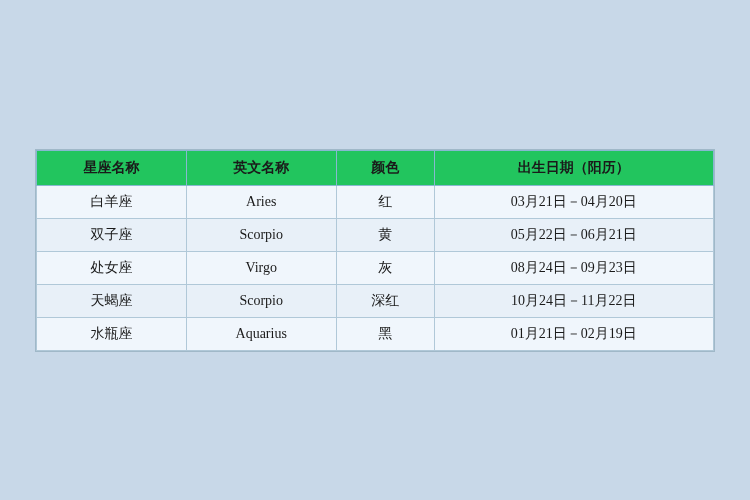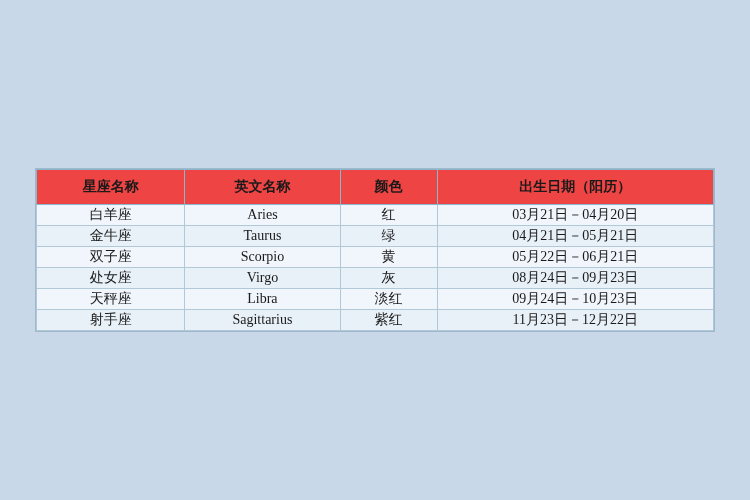--- a/index.html
+++ b/index.html
@@ -17,30 +17,30 @@
     .table-wrapper {
       background-color: #e8f0f8;
       border: 1px solid #a0b8c8;
       width: 680px;
     }
     table {
       width: 100%;
       border-collapse: collapse;
     }
     thead tr th {
-      background-color: #ef4444;
+      background-color: #22c55e;
       border: 1px solid #88b8d0;
       padding: 8px 12px;
       text-align: center;
       font-weight: bold;
       color: #1a1a1a;
     }
     tbody tr td {
       border: 1px solid #b0c8d8;
-      padding: 1px 12px;
+      padding: 7px 12px;
       text-align: center;
       color: #1a1a1a;
       background-color: #f0f6fc;
     }
     tbody tr:nth-child(even) td {
       background-color: #e8f0f8;
     }
   </style>
 </head>
 <body>
@@ -56,44 +56,38 @@
       </tr>
     </thead>
     <tbody id="table-body">
     <tr>
           <td>白羊座</td>
           <td>Aries</td>
           <td>红</td>
           <td>03月21日－04月20日</td>
         </tr>
         <tr>
-          <td>金牛座</td>
-          <td>Taurus</td>
-          <td>绿</td>
-          <td>04月21日－05月21日</td>
-        </tr>
-        <tr>
           <td>双子座</td>
           <td>Scorpio</td>
           <td>黄</td>
           <td>05月22日－06月21日</td>
         </tr>
         <tr>
           <td>处女座</td>
           <td>Virgo</td>
           <td>灰</td>
           <td>08月24日－09月23日</td>
         </tr>
         <tr>
-          <td>天秤座</td>
-          <td>Libra</td>
-          <td>淡红</td>
-          <td>09月24日－10月23日</td>
+          <td>天蝎座</td>
+          <td>Scorpio</td>
+          <td>深红</td>
+          <td>10月24日－11月22日</td>
         </tr>
         <tr>
-          <td>射手座</td>
-          <td>Sagittarius</td>
-          <td>紫红</td>
-          <td>11月23日－12月22日</td>
+          <td>水瓶座</td>
+          <td>Aquarius</td>
+          <td>黑</td>
+          <td>01月21日－02月19日</td>
         </tr>
       </tbody>
   </table>
 </div>
 
 </body></html>

